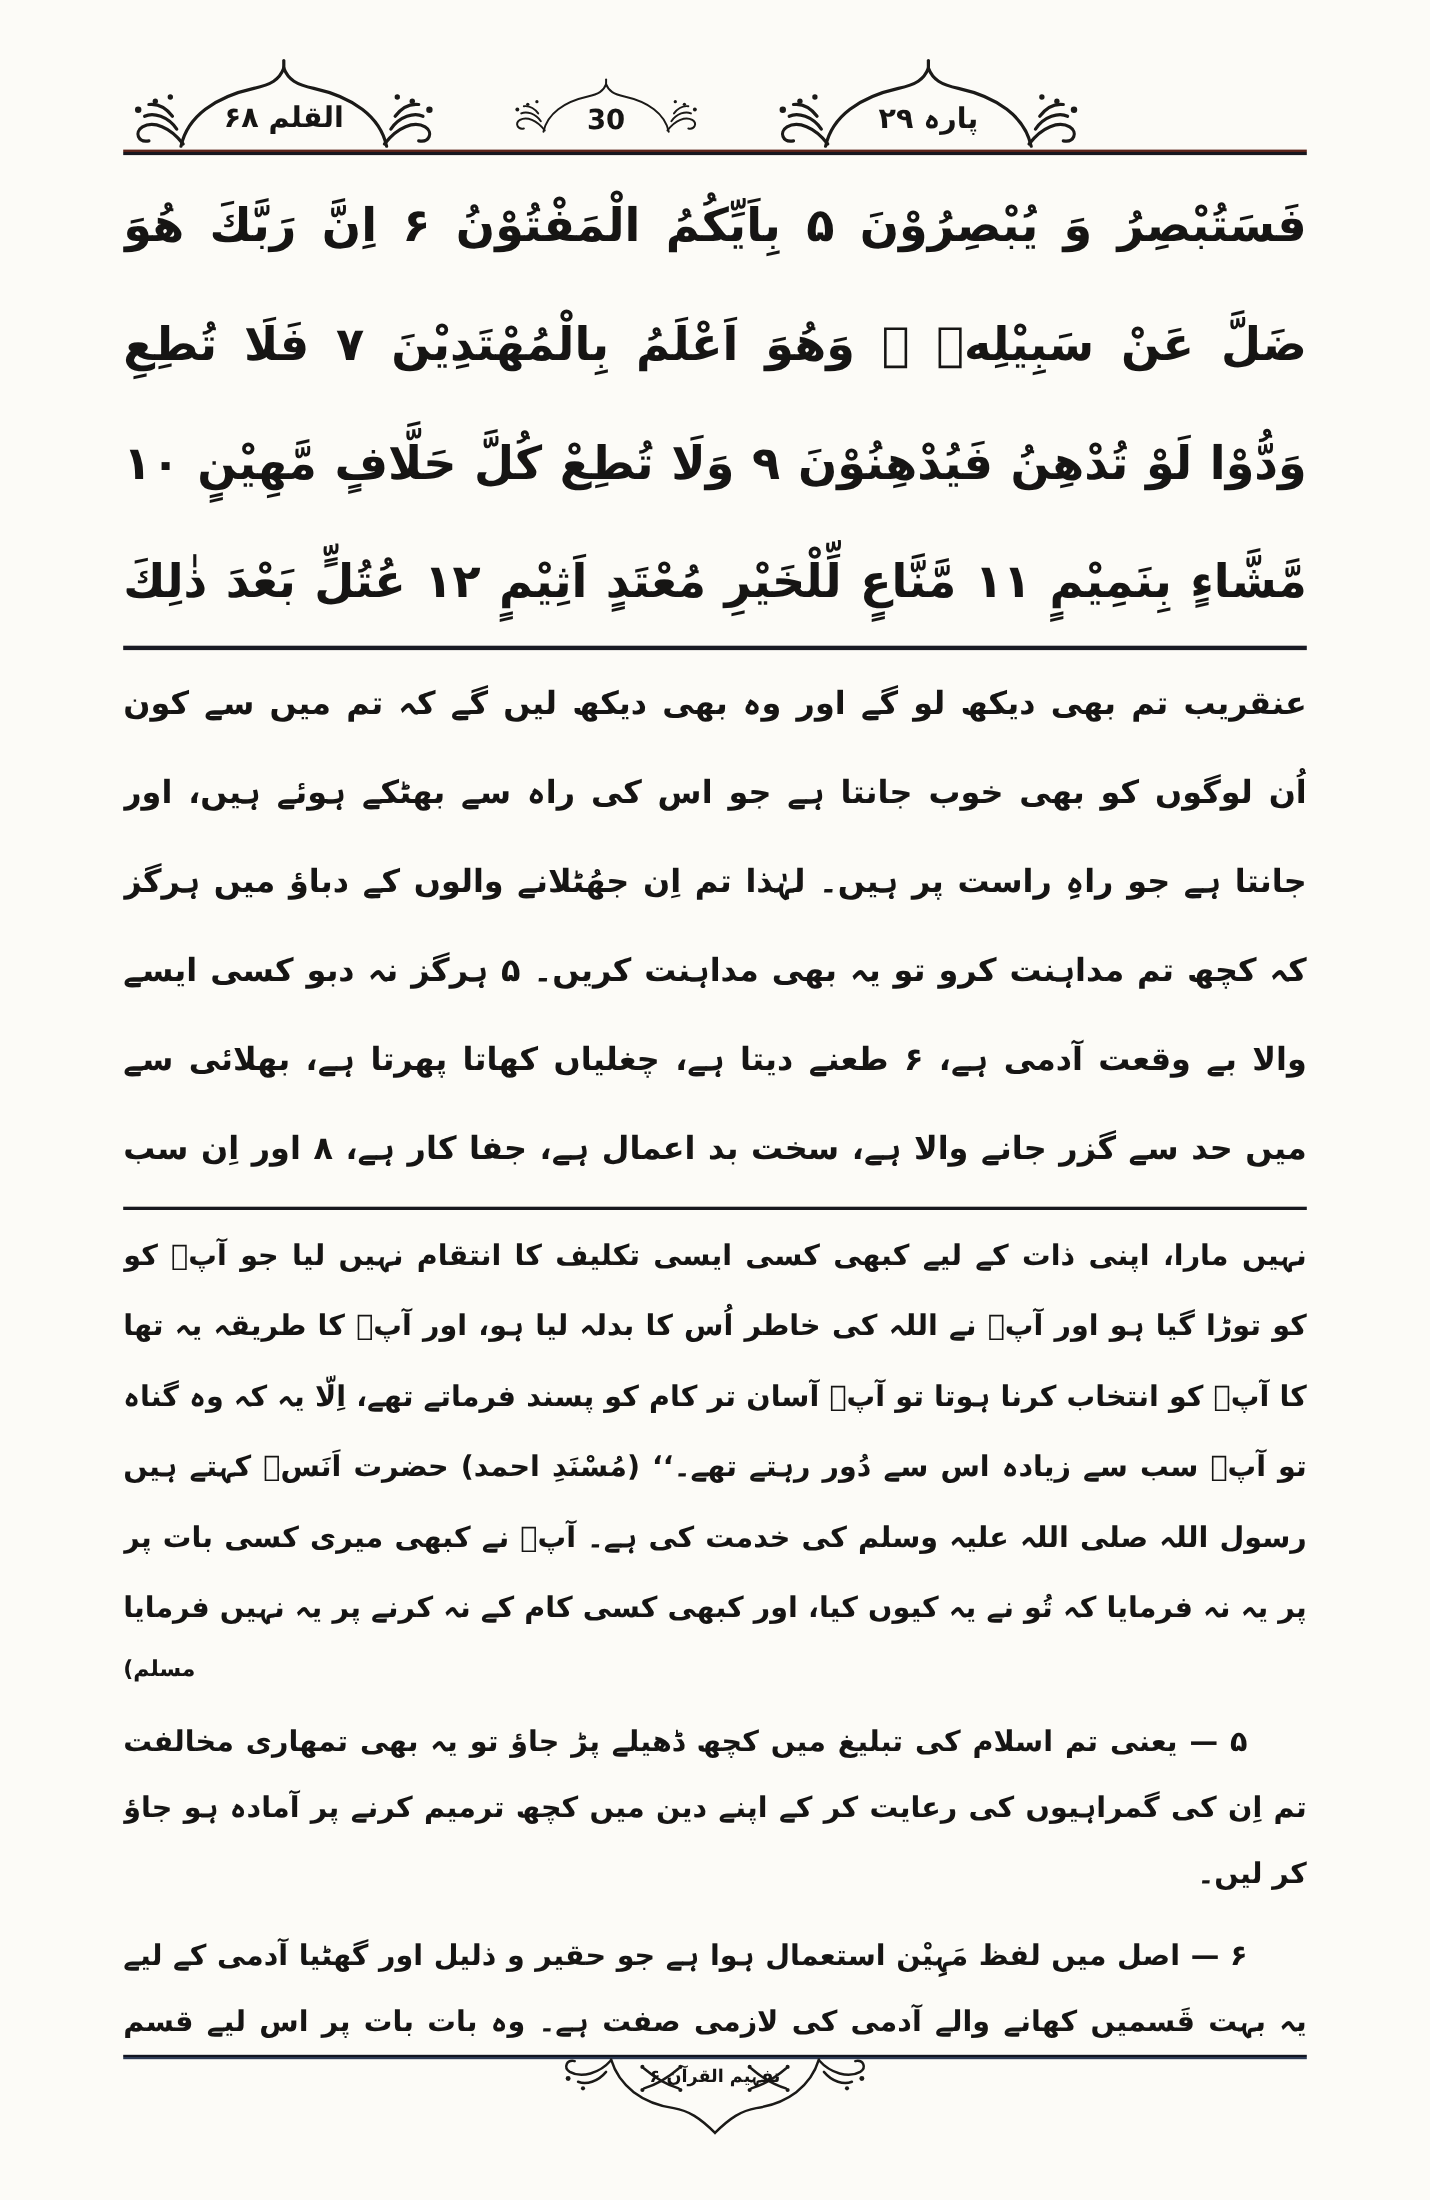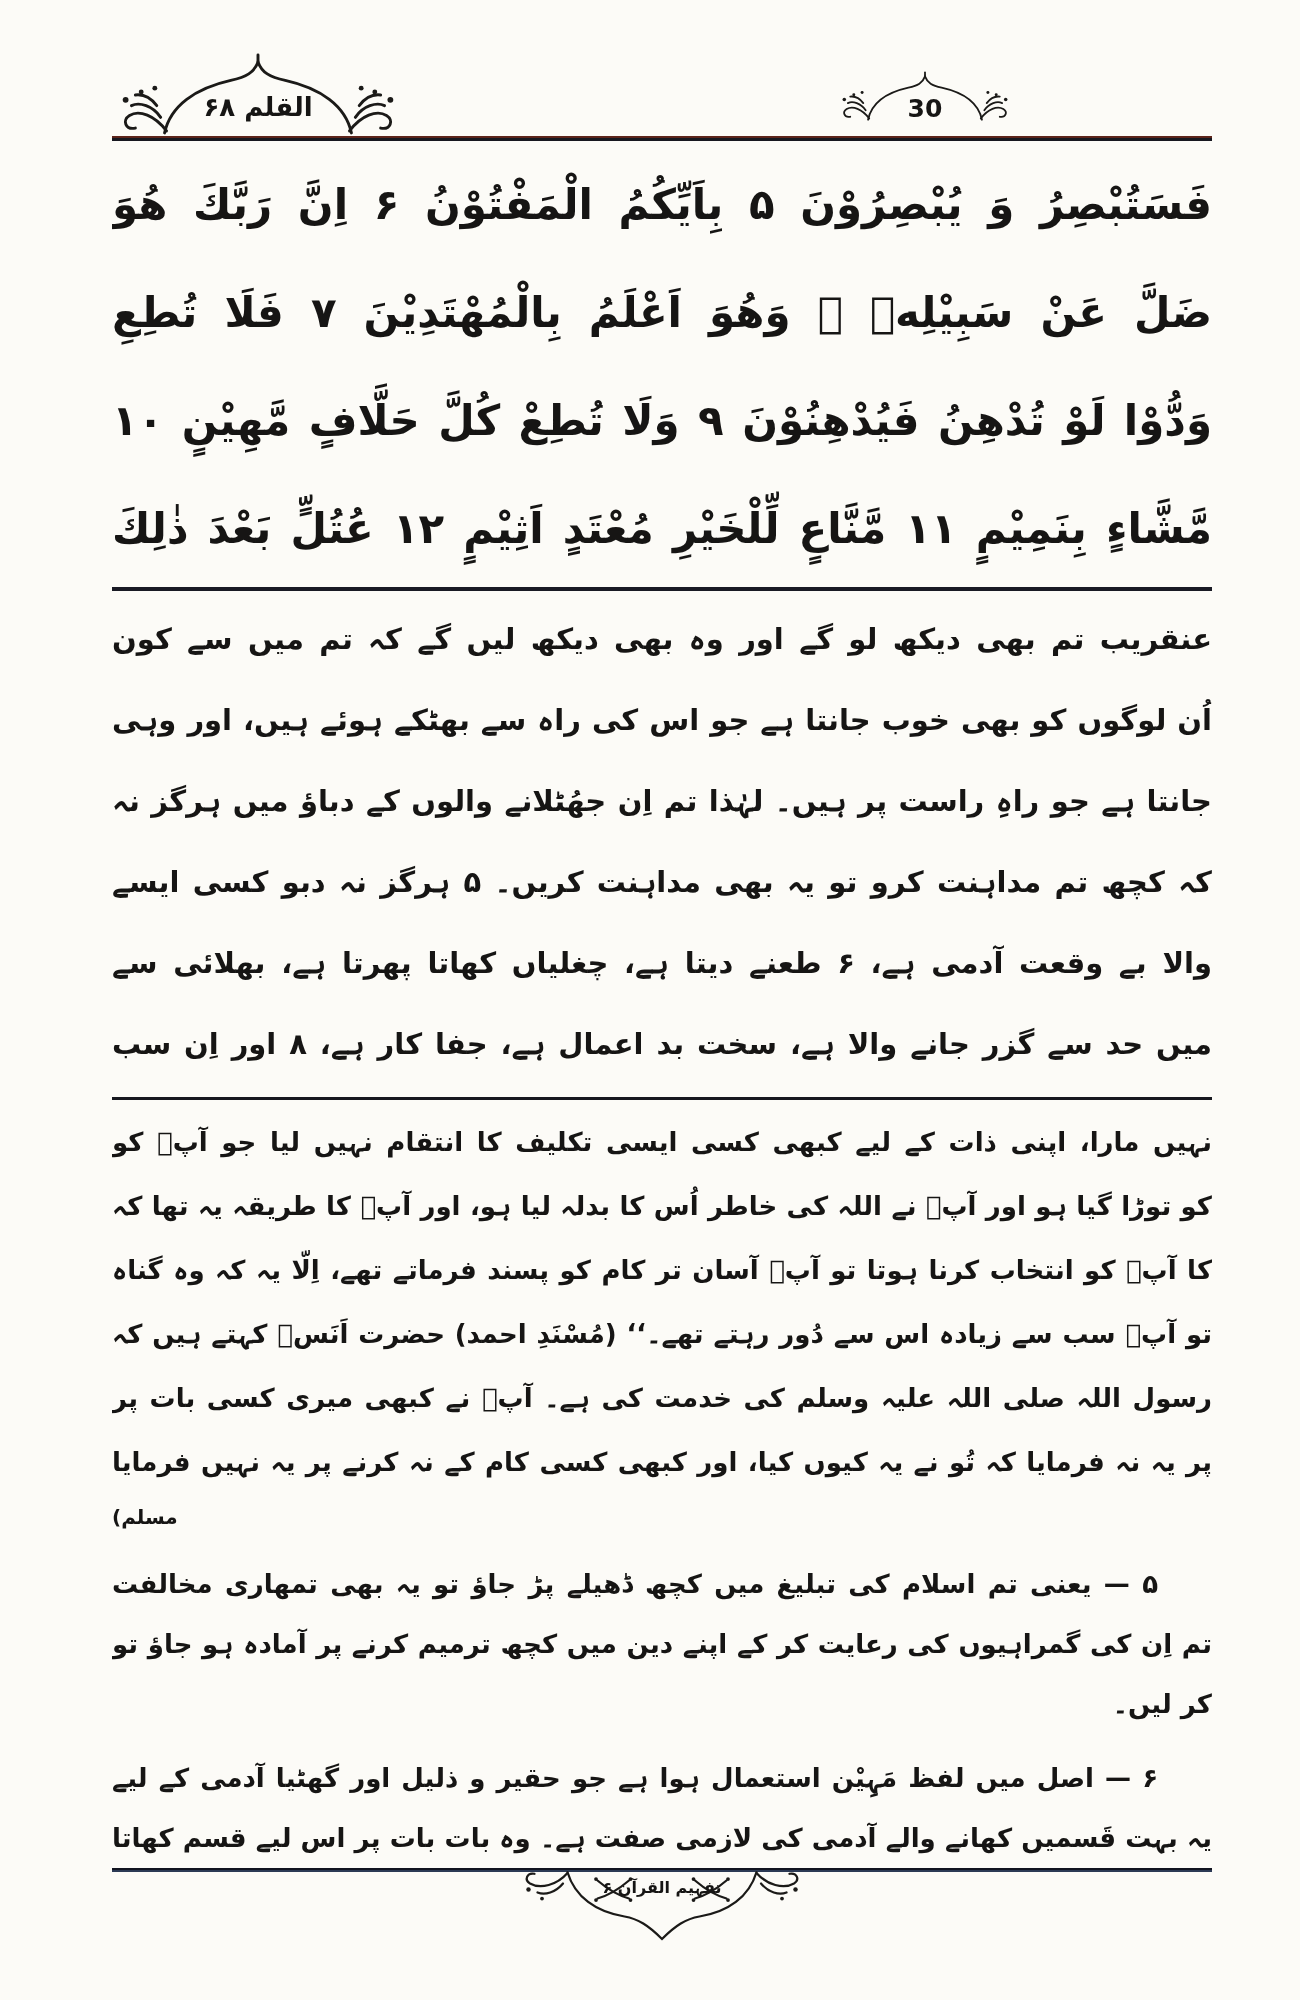--- a/index.html
+++ b/index.html
@@ -1,21 +1,21 @@
 <!DOCTYPE html>
 <html><head>
 <meta charset="utf-8">
 <style>
   html, body { margin: 0; padding: 0; background: #d8d5ce; }
   .page {
     width: 1300px; height: 2000px;
     margin: 0 auto;
     background: #fcfbf7;
     box-sizing: border-box;
-    padding: 50px 88px 0 112px;
+    padding: 50px 112px 0 112px;
     position: relative;
     overflow: hidden;
     font-family: "DejaVu Sans", sans-serif;
     color: #161514;
   }
   
   .hdr { display: flex; align-items: flex-end; justify-content: space-between; padding-right: 198px; height: 86px; }
   .badge { position: relative; width: 292px; height: 84px; }
   .badge.small { width: 178px; height: 80px; }
   .badge svg { position: absolute; inset: 0; width: 100%; height: 100%; }
@@ -109,20 +109,39 @@
           </g>
         </defs>
         <path class="orn" d="M54 82 C60 54 86 36 122 28 C138 24.5 146 20 150 9 C154 20 162 24.5 178 28 C214 36 240 54 246 82"></path>
         <path class="orn" d="M150 9 L150 2"></path>
         <use href="#flor-b" xlink:href="#flor-b"></use>
         <use href="#flor-b" xlink:href="#flor-b" transform="translate(300 0) scale(-1 1)"></use>
       </svg>
       <span class="lbl">30</span>
     </div>
 
+    <div class="badge">
+      <svg viewBox="0 0 300 84">
+        <defs>
+          <g id="flor-c" class="orn">
+            <path d="M56 80 C44 64 28 58 18 64 C10 69 14 79 24 77"></path>
+            <path d="M50 66 C42 54 28 50 20 54"></path>
+            <path d="M46 54 C40 46 32 42 24 43"></path>
+            <circle class="orn-dot" cx="14" cy="48" r="3"></circle>
+            <circle class="orn-dot" cx="30" cy="40" r="2.5"></circle>
+            <circle class="orn-dot" cx="44" cy="36" r="2.5"></circle>
+          </g>
+        </defs>
+        <path class="orn" d="M54 82 C60 54 86 36 122 28 C138 24.5 146 20 150 9 C154 20 162 24.5 178 28 C214 36 240 54 246 82"></path>
+        <path class="orn" d="M150 9 L150 2"></path>
+        <use href="#flor-c" xlink:href="#flor-c"></use>
+        <use href="#flor-c" xlink:href="#flor-c" transform="translate(300 0) scale(-1 1)"></use>
+      </svg>
+      <span class="lbl">پارہ ۲۹</span>
+    </div>
 
   </div>
   <div class="hdr-rule"></div>
 
   <section class="quran">
     <div class="qline">فَسَتُبْصِرُ وَ يُبْصِرُوْنَ ۵ بِاَيِّكُمُ الْمَفْتُوْنُ ۶ اِنَّ رَبَّكَ هُوَ اَعْلَمُ بِمَنْ</div>
     <div class="qline">ضَلَّ عَنْ سَبِيْلِهٖ ۖ وَهُوَ اَعْلَمُ بِالْمُهْتَدِيْنَ ۷ فَلَا تُطِعِ الْمُكَذِّبِيْنَ ۸</div>
     <div class="qline">وَدُّوْا لَوْ تُدْهِنُ فَيُدْهِنُوْنَ ۹ وَلَا تُطِعْ كُلَّ حَلَّافٍ مَّهِيْنٍ ۱۰ هَمَّازٍ</div>
     <div class="qline">مَّشَّاءٍ بِنَمِيْمٍ ۱۱ مَّنَّاعٍ لِّلْخَيْرِ مُعْتَدٍ اَثِيْمٍ ۱۲ عُتُلٍّ بَعْدَ ذٰلِكَ</div>
   </section>

